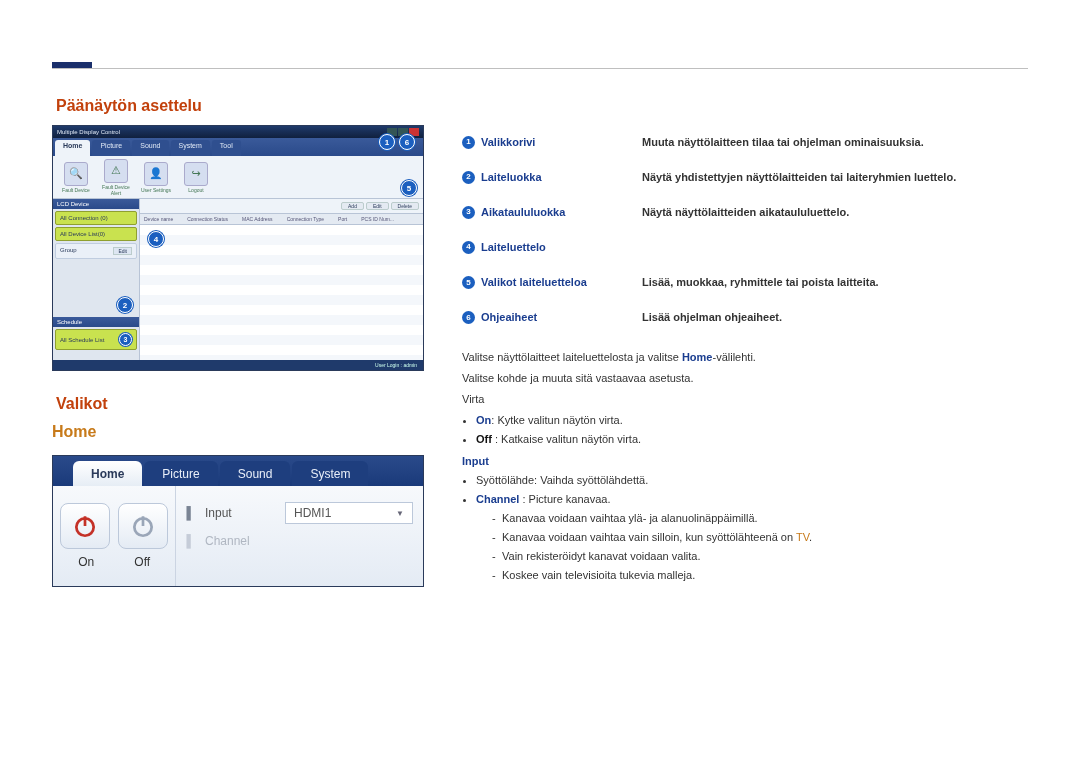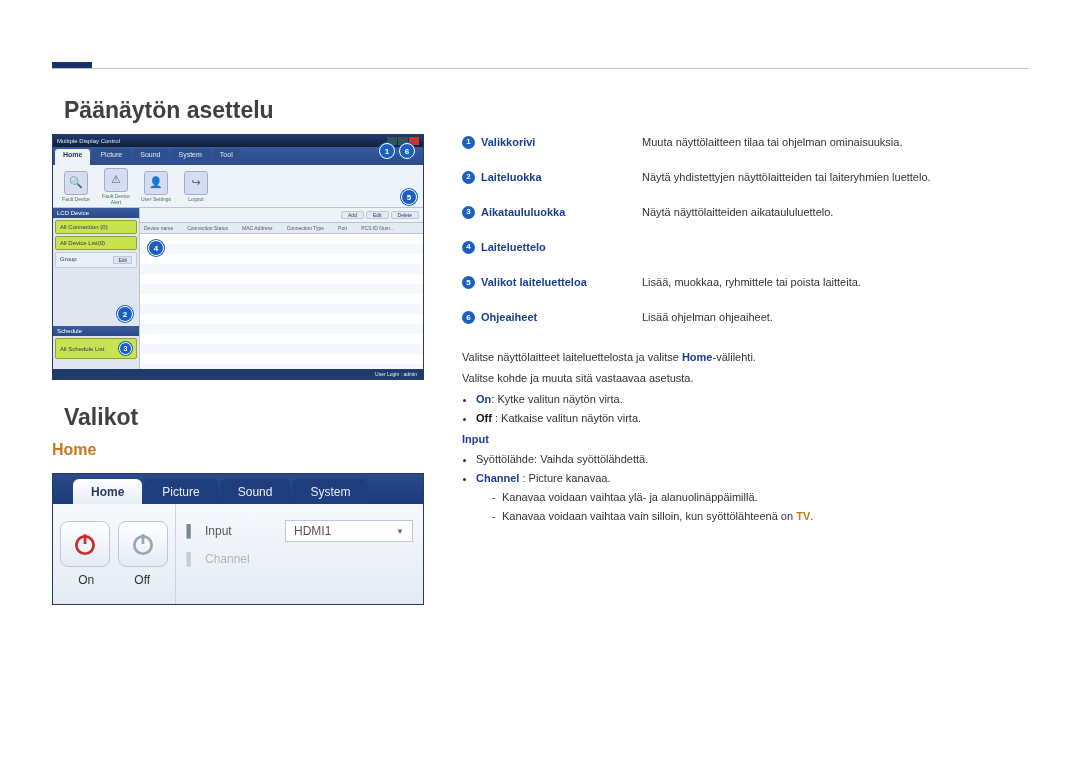--- a/index.html
+++ b/index.html
@@ -39,24 +39,24 @@
     width: 370px;
     flex: 0 0 370px;
   }
   .right {
     flex: 1;
     font-size: 11px;
     line-height: 1.55;
     color: #333;
   }
   h1.sec {
-    font-size: 23px;
+    font-size: 16px;
     font-weight: 600;
-    color: #404040;
-    margin: 0 0 10px 12px;
+    color: #c2410c;
+    margin: 0 0 10px 4px;
   }
   h1.sec.spaced { margin-top: 24px; }
   h2.sub {
     font-size: 16px;
     font-weight: 700;
     color: #c77a1a;
     margin: 10px 0 14px 0;
   }
   
   .shot1 {
@@ -129,26 +129,26 @@
   .shot2 .iolbl{width:70px;}
   .shot2 .iolbl.dim{color:#b0b7c2;}
   .shot2 .bar{color:#7a8494;}
   .shot2 .sel{border:1px solid #bcc8da;background:#fff;padding:3px 8px;width:110px;display:flex;justify-content:space-between;align-items:center;}
   .shot2 .sel .chev{font-size:8px;color:#667;}
 
   
   .desc-table{width:100%;margin-top:28px;}
   .desc-row{display:flex;align-items:flex-start;padding:9px 0;}
   .desc-row .lbl{width:180px;display:flex;align-items:center;gap:6px;color:#1a3d8f;font-weight:700;font-size:11px;}
-  .desc-row .txt{flex:1;}
+  .desc-row .txt{flex:1;font-weight:bold;}
   .circ{width:13px;height:13px;border-radius:50%;background:#1b5fbf;color:#fff;font-size:8px;font-weight:bold;display:inline-flex;align-items:center;justify-content:center;flex:0 0 13px;}
 
   .para{margin:0 0 4px 0;}
   .tl{color:#1a3d8f;font-weight:600;}
-  .to{color:#c77a1a;font-weight:700;}
+  .to{color:#c77a1a;font-weight:400;}
   .blk{font-weight:700;color:#111;}
   .h3{color:#1a3d8f;font-weight:700;margin:4px 0 2px;font-size:11px;}
   ul.b{margin:2px 0 4px 14px;padding:0;}
   ul.b>li{list-style:disc;margin-bottom:2px;}
   ul.d{margin:2px 0 4px 16px;padding:0;}
   ul.d>li{list-style:none;position:relative;margin-bottom:2px;padding-left:10px;}
   ul.d>li:before{content:"-";position:absolute;left:0;}
 </style>
 </head>
 <body>
@@ -326,33 +326,36 @@
             <div class="txt">Lisää ohjelman ohjeaiheet.</div>
           </div>
       </div>
 
       <div style="height:14px;"></div>
 
       <p class="para">
         <span>Valitse näyttölaitteet laiteluettelosta ja valitse </span><span class="tl">Home</span><span>-välilehti.</span>
       </p>
       <p class="para">Valitse kohde ja muuta sitä vastaavaa asetusta.</p>
+      <p class="para">Virta</p>
       <ul class="b">
         <li><span class="tl">On</span><span>: Kytke valitun näytön virta.</span></li>
         <li><span class="blk">Off</span><span> : Katkaise valitun näytön virta.</span></li>
       </ul>
       <div class="h3">Input</div>
       <ul class="b">
         <li>
           <span>Syöttölähde: Vaihda syöttölähdettä.</span>
         </li>
         <li>
           <span class="tl">Channel</span><span> : Picture kanavaa.</span>
           <ul class="d">
             <li>Kanavaa voidaan vaihtaa ylä- ja alanuolinäppäimillä.</li>
             <li><span>Kanavaa voidaan vaihtaa vain silloin, kun syöttölähteenä on </span><span class="to">TV</span><span>.</span></li>
+            <li>Vain rekisteröidyt kanavat voidaan valita.</li>
+            <li>Koskee vain televisioita tukevia malleja.</li>
           </ul>
         </li>
       </ul>
     </div>
   </div>
 
 </div>
 
 </body></html>

